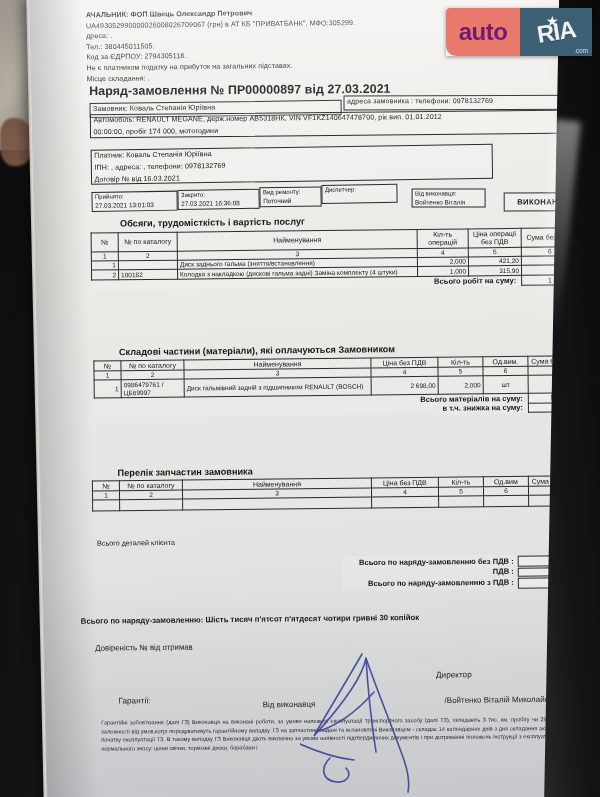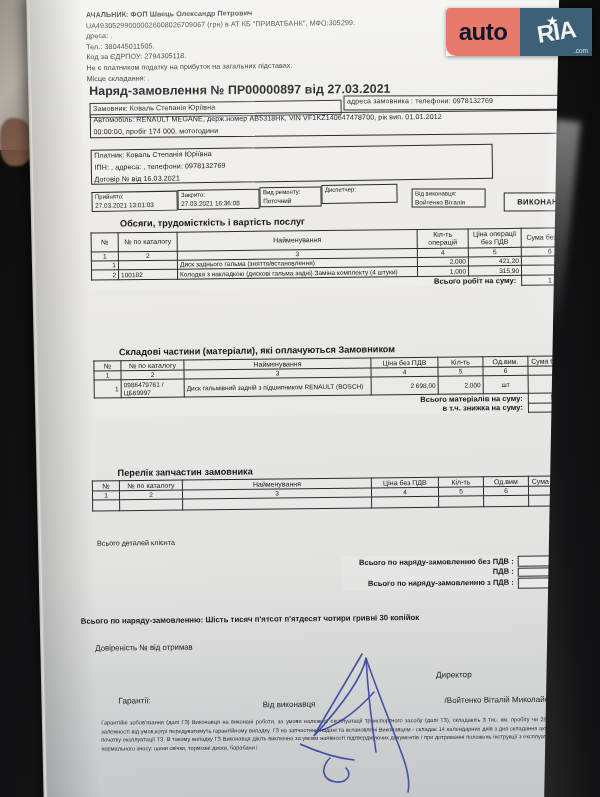--- a/index.html
+++ b/index.html
@@ -133,21 +133,21 @@
 
   
   #sig{position:absolute;left:300px;top:640px;width:220px;height:157px;
        pointer-events:none;}
 
   
   #logo{position:absolute;right:8px;top:8px;display:flex;height:48px;
         box-shadow:0 1px 4px rgba(0,0,0,.4);}
   #logo .auto{background:#e8796b;width:74px;display:flex;align-items:center;
     justify-content:center;border-top-left-radius:4px;border-bottom-left-radius:10px;}
-  #logo .auto span{color:#0f172a;font-size:24px;font-weight:bold;letter-spacing:-.5px;}
+  #logo .auto span{color:#701a75;font-size:24px;font-weight:bold;letter-spacing:-.5px;}
   #logo .ria{background:#3e6075;width:72px;position:relative;display:flex;
     align-items:center;justify-content:center;}
   #logo .ria .rtxt{color:#eef3f6;font-size:24px;font-weight:bold;letter-spacing:-1px;
     transform:rotate(-9deg);text-shadow:0 1px 0 rgba(0,0,0,.25);}
   #logo .ria .star{position:absolute;left:26px;top:5px;color:#fff;font-size:14px;}
   #logo .ria .dotcom{position:absolute;right:4px;bottom:2px;color:#cfdde6;font-size:6.5px;}
 </style>
 </head>
 <body>
 

